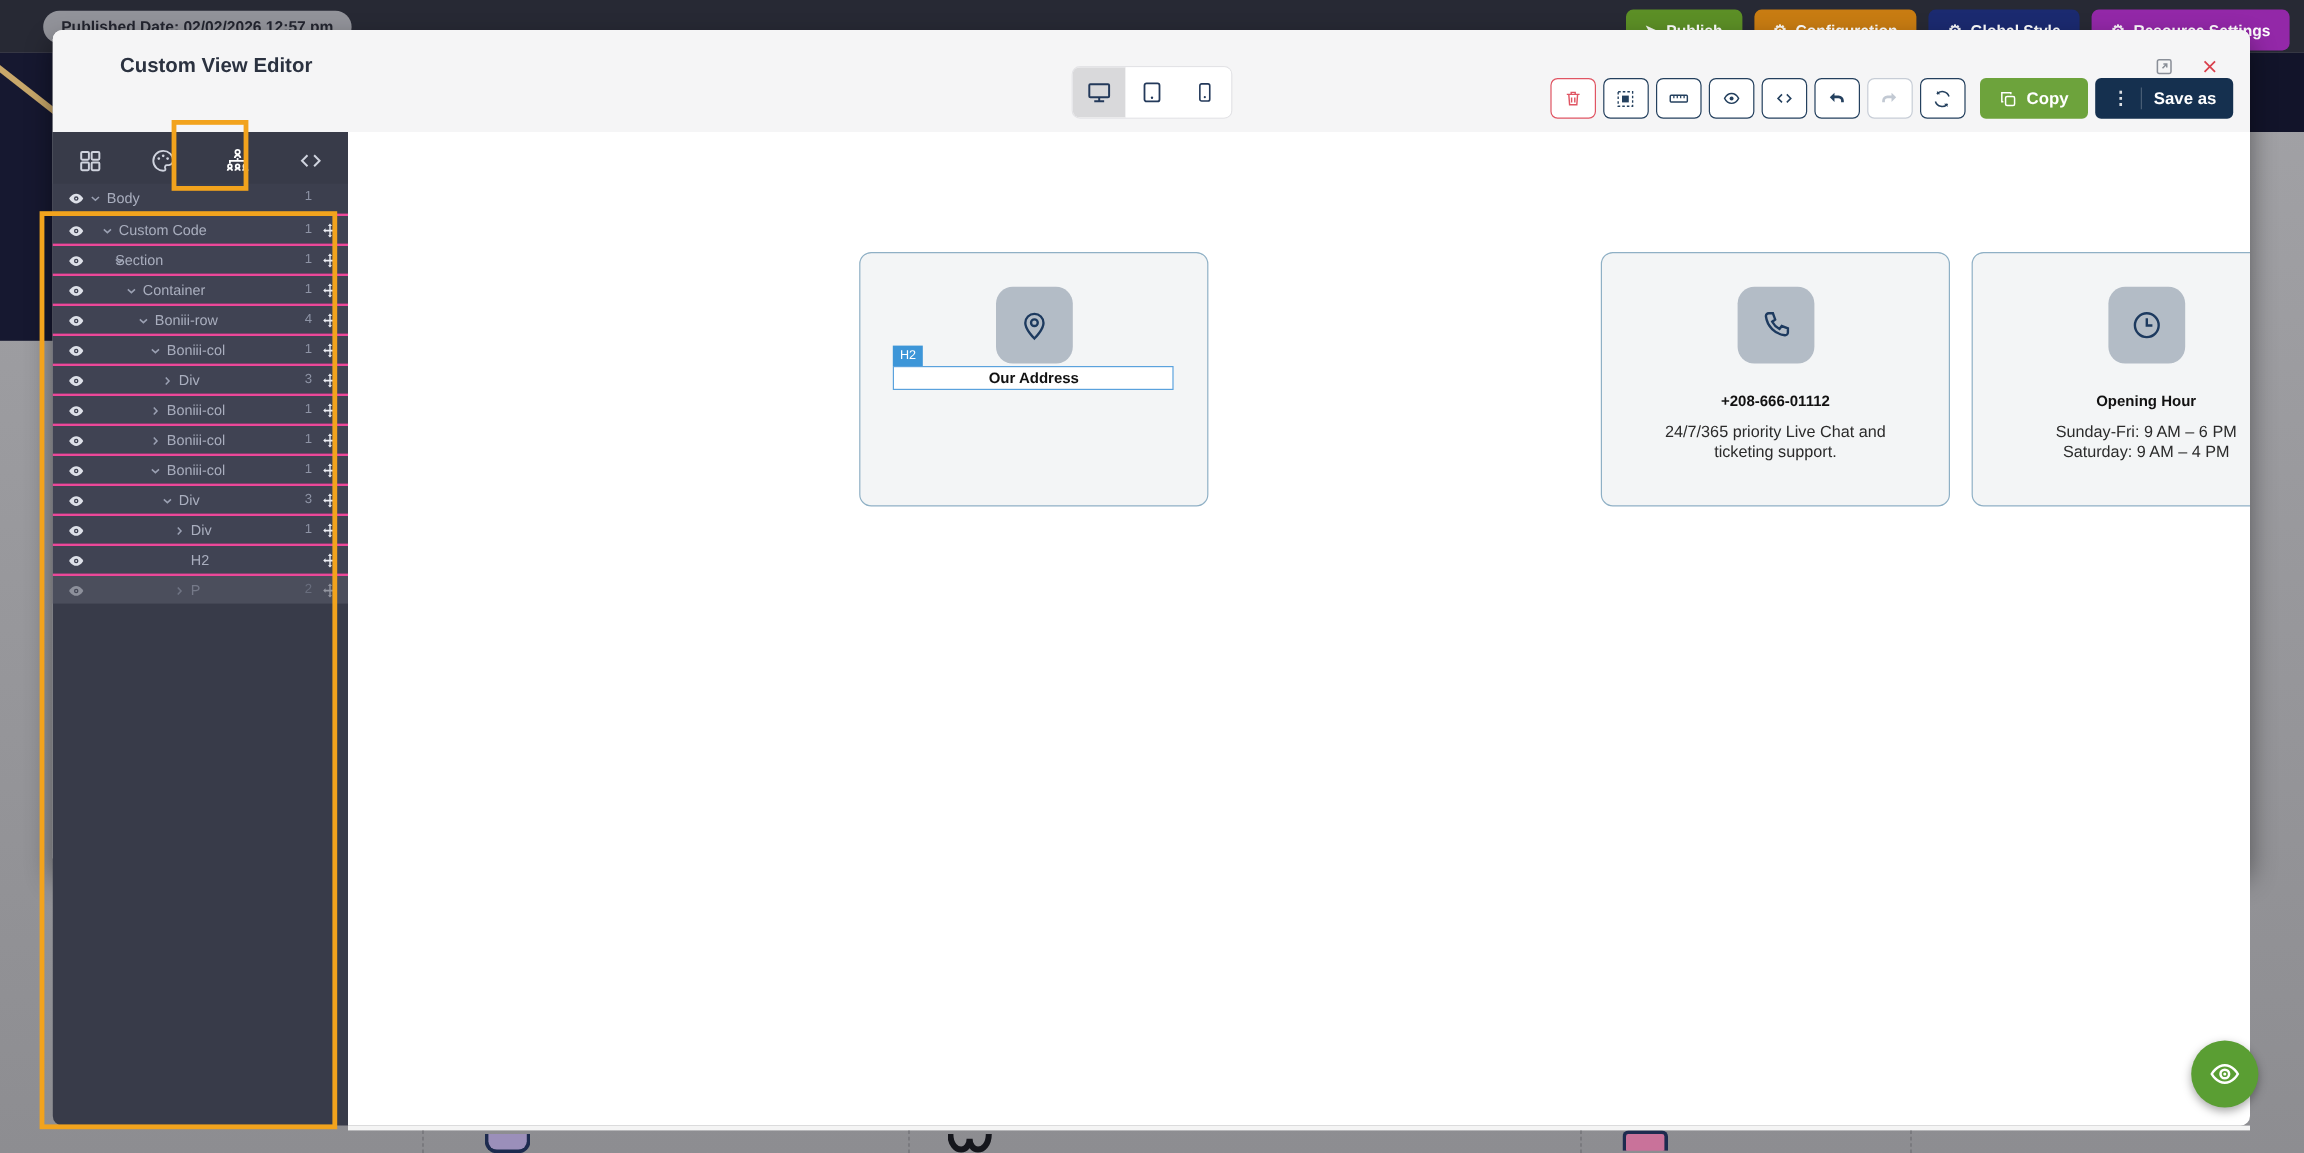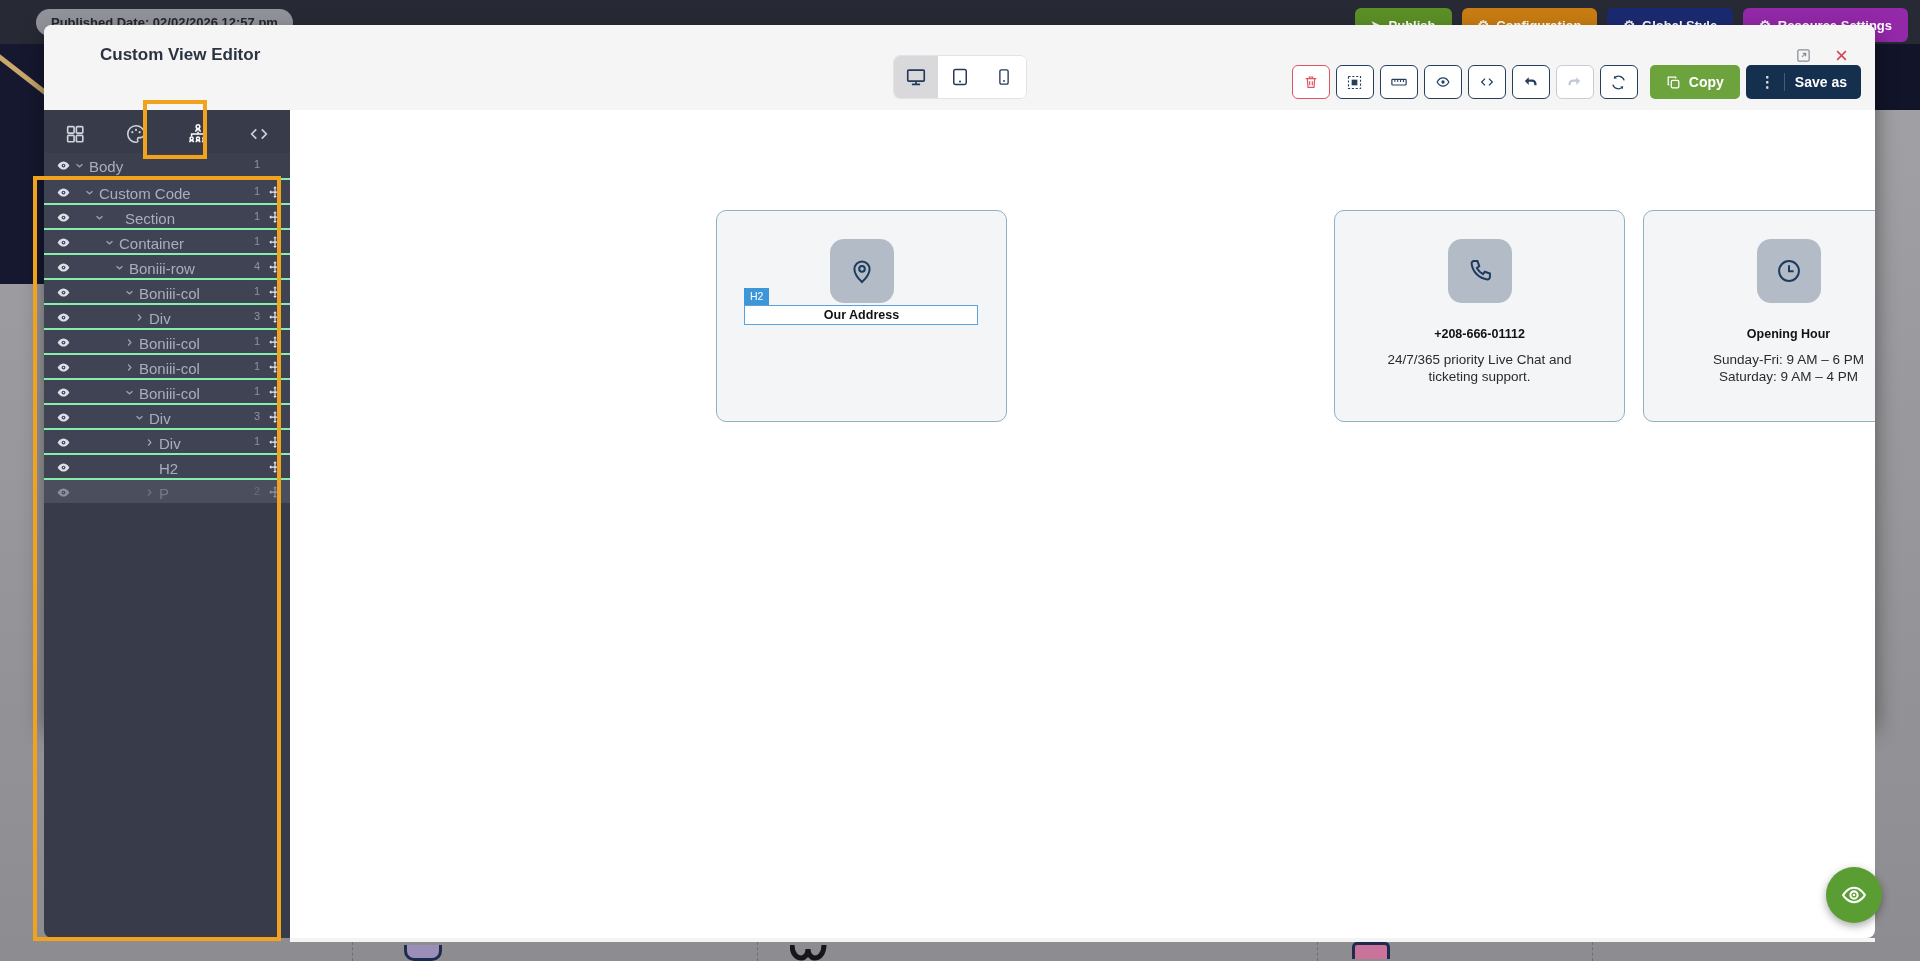--- a/index.html
+++ b/index.html
@@ -48,27 +48,27 @@
                 display:flex; align-items:center; gap:10px; padding:0 14px; font-family:inherit; cursor:pointer; }
   .btn-saveas .dots { font-size:15px; opacity:.85; border-right:1px solid rgba(255,255,255,.25); padding-right:9px; }
 
   
   .panel { position:absolute; left:0; top:85px; width:246px; height:828px; background:#383b49; border-radius:0 0 0 8px; }
   .ptabs { position:absolute; left:0; top:0; width:246px; height:48px; display:flex; align-items:center; justify-content:space-around; }
   .ptab { background:none; border:none; cursor:pointer; display:flex; padding:6px; }
   .tab-underline { position:absolute; left:103px; top:44px; width:56px; height:4px; background:#1a5c9e; }
 
   .tree { position:absolute; left:0; top:43px; width:246px; }
-  .trow { position:relative; height:25px; background:#404353; border-top:2px solid #86efac; cursor:pointer; }
+  .trow { position:relative; height:25px; background:#404353; border-top:2px solid #ec4899; cursor:pointer; }
   .trow:first-child { border-top:none; background:#3c3f4e; }
   .trow.sel { background:#4b4e5c; }
   .trow.sel > * { opacity:.45; }
   .t-eye { position:absolute; left:12px; top:5px; }
   .t-chev { position:absolute; top:6px; }
-  .t-label { position:absolute; top:5px; font-size:15px; color:#a9aebe; white-space:nowrap; }
+  .t-label { position:absolute; top:5px; font-size:12px; color:#a9aebe; white-space:nowrap; }
   .t-count { position:absolute; right:30px; top:5px; font-size:11px; color:#8d93a5; }
   .t-move { position:absolute; right:8px; top:5px; }
 
   
   .hl-tab { position:absolute; left:99px; top:75px; width:64px; height:59px; border:4px solid #f2a31d; z-index:6; pointer-events:none; }
   .hl-panel { position:absolute; left:-11px; top:151px; width:248px; height:765px; border:4px solid #f2a31d; z-index:6; pointer-events:none; }
 
   
   .canvas { position:absolute; left:246px; top:85px; width:1585px; height:828px; background:#fff; border-radius:0 0 8px 0; overflow:hidden; }
   .card { position:absolute; top:100px; width:291px; height:212px; background:#f3f5f6; border:1px solid #8fb0c5; border-radius:10px; }
@@ -296,21 +296,21 @@
           </div>
           <div class="trow">
             <svg class="t-eye" width="15" height="15" viewBox="0 0 24 24">
               <path d="M12 5.5C6 5.5 2.6 12 2.6 12S6 18.5 12 18.5 21.4 12 21.4 12 18 5.5 12 5.5z" fill="#dde0e8"></path>
               <circle cx="12" cy="12" r="3" fill="#404353"></circle>
               <circle cx="12" cy="12" r="1.2" fill="#dde0e8"></circle>
             </svg>
             <svg class="t-chev" style="left:49px" width="13" height="13" viewBox="0 0 24 24">
               <path d="M6.5 9.5l5.5 5 5.5-5" fill="none" stroke="#9aa0b2" stroke-width="2.4"></path>
             </svg>
-            <span class="t-label" style="left:81px">Section</span>
+            <span class="t-label" style="left:52px">Section</span>
             <span class="t-count">1</span>
             <svg class="t-move" width="14" height="14" viewBox="0 0 24 24">
               <path d="M12 1.5 15 4.8h-2v5.4h5.4v-2L21.7 11.3 18.4 14.6v-2H13v5.4h2L12 21.3 9 18h2v-5.4H5.6v2L2.3 11.3 5.6 8.2v2H11V4.8H9z" fill="#eceef4" transform="translate(0,0.8)"></path>
             </svg>
           </div>
           <div class="trow">
             <svg class="t-eye" width="15" height="15" viewBox="0 0 24 24">
               <path d="M12 5.5C6 5.5 2.6 12 2.6 12S6 18.5 12 18.5 21.4 12 21.4 12 18 5.5 12 5.5z" fill="#dde0e8"></path>
               <circle cx="12" cy="12" r="3" fill="#404353"></circle>
               <circle cx="12" cy="12" r="1.2" fill="#dde0e8"></circle>

